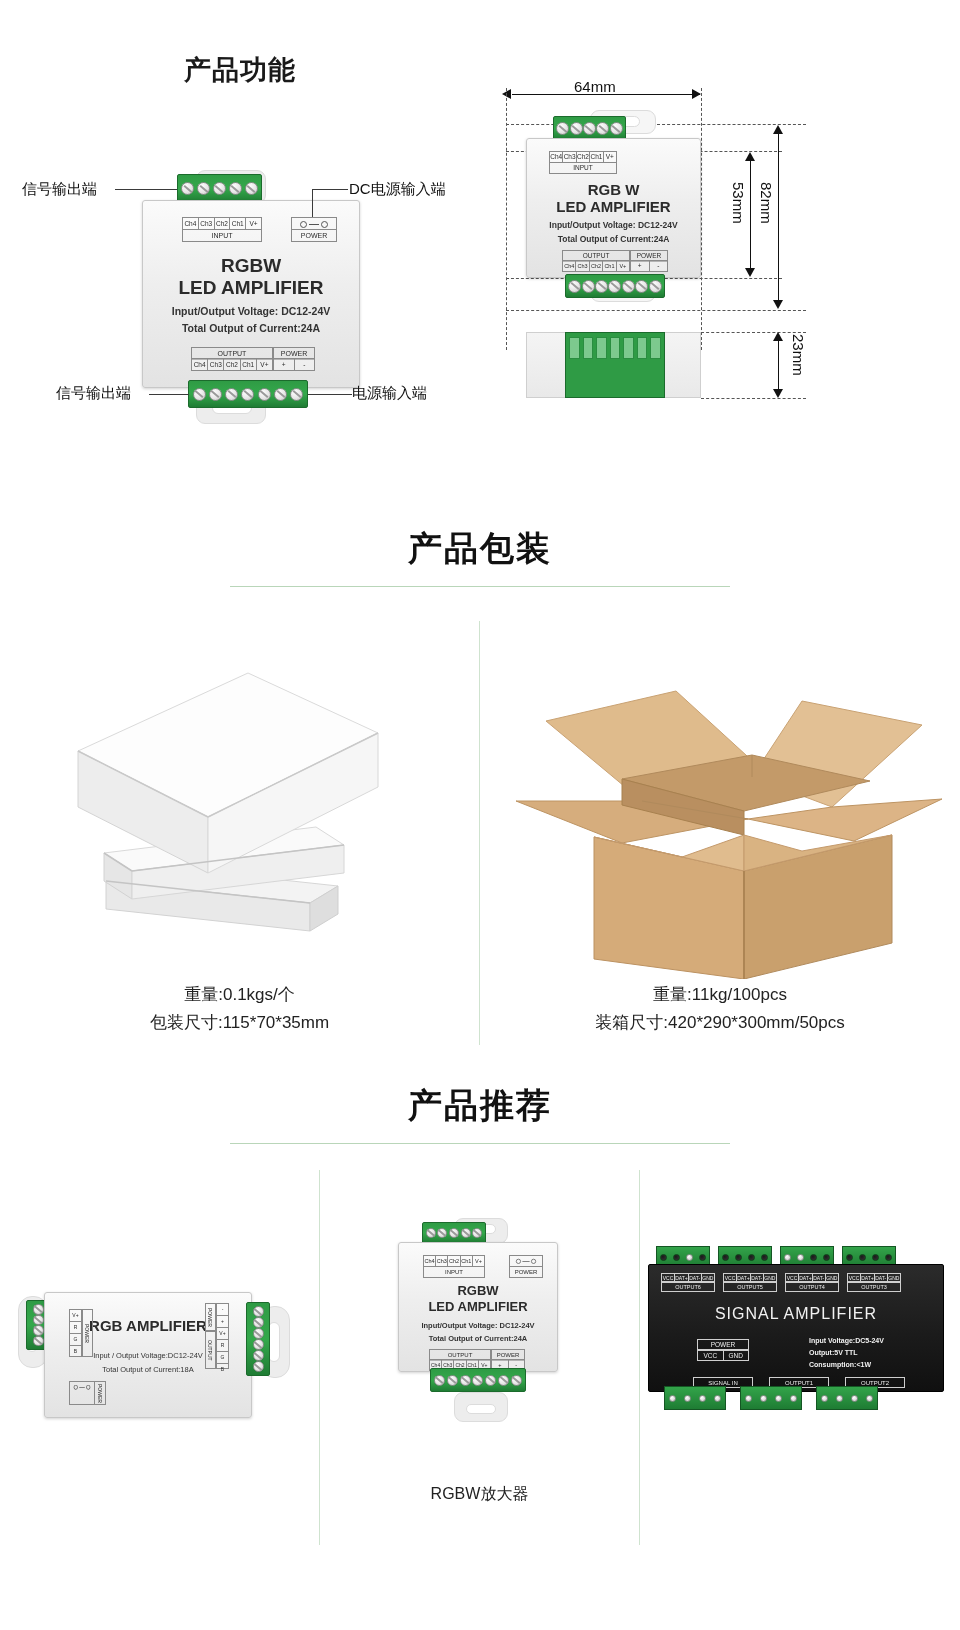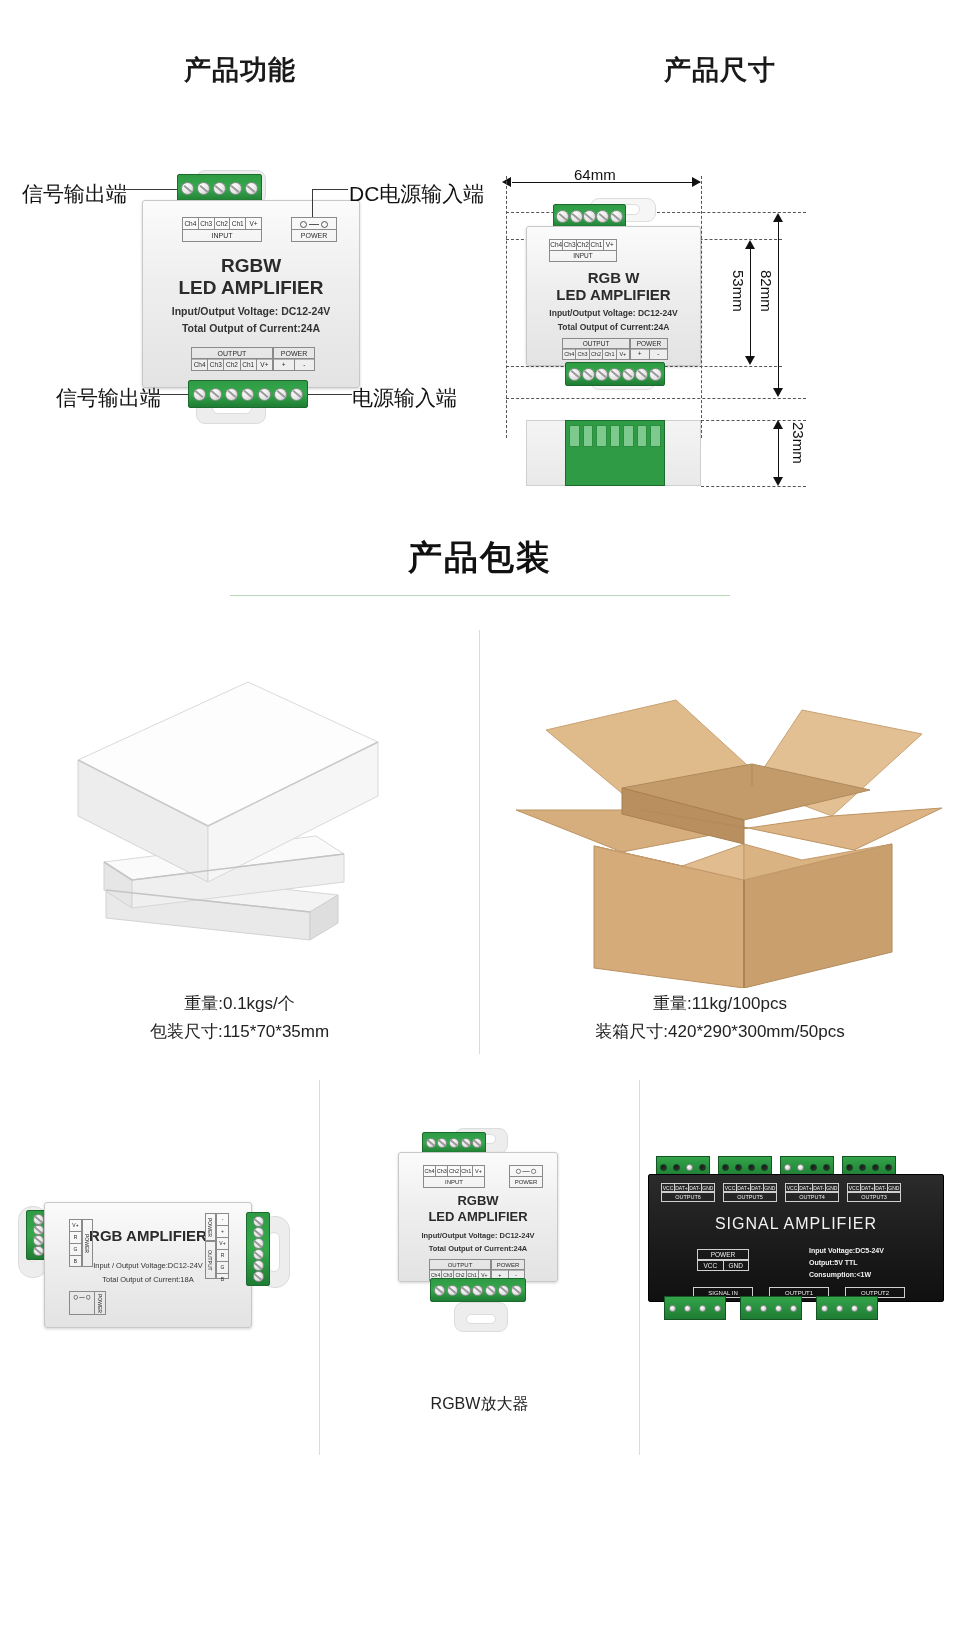--- a/index.html
+++ b/index.html
@@ -128,21 +128,21 @@
     gap: 2px; height: 12px;
   }
   .dc-jack .ring {
     width: 7px; height: 7px; border: 1px solid #555; border-radius: 50%;
   }
   .dc-jack .bar { width: 10px; height: 1px; background: #555; }
 
   
   .callout {
     position: absolute;
-    font-size: 21px;
+    font-size: 15px;
     color: #111;
     white-space: nowrap;
   }
   .lead {
     position: absolute;
     background: #3a3a3a;
   }
 
   
   .dash-h { position: absolute; height: 0; border-top: 1px dashed #555; }
@@ -322,21 +322,20 @@
 
         <div class="callout" style="left:56px; top:266px;">信号输出端</div>
         <div class="lead" style="left:149px; top:276px; width:40px; height:1px;"></div>
 
         <div class="callout" style="left:352px; top:266px;">电源输入端</div>
         <div class="lead" style="left:308px; top:276px; width:44px; height:1px;"></div>
       </div>
     </div>
 
     <div class="top-col">
-      <div class="col-title">产品尺寸</div>
 
       <div class="dim-stage">
 
         <div class="arrow-line-h" style="left:32px; top:70px; width:188px;"></div>
         <div class="ah-left" style="left:22px; top:65px;"></div>
         <div class="ah-right" style="left:212px; top:65px;"></div>
         <div class="dim-text" style="left:94px; top:54px;">64mm</div>
 
         <div class="dash-v" style="left:26px; top:64px; height:262px;"></div>
         <div class="dash-v" style="left:221px; top:64px; height:262px;"></div>
@@ -493,20 +492,26 @@
             <line x1="140" y1="172" x2="246" y2="190" stroke="#b08a5c" stroke-width="1"></line>
             <line x1="250" y1="126" x2="250" y2="148" stroke="#b08a5c" stroke-width="1"></line>
           </svg>
         </div>
       </div>
       <div class="pack-caption">重量:11kg/100pcs</div>
       <div class="pack-caption">装箱尺寸:420*290*300mm/50pcs</div>
     </div>
   </div>
 
+  <div class="heading-block">
+    <div class="section-title">产品推荐</div>
+    <div class="divider-wrap">
+      <div class="divider-line"></div>
+    </div>
+  </div>
 
   <div class="rec-row">
 
     <div class="rec-col b1">
       <div class="rec-stage">
         <div class="mount-tab" style="left:18px; top:126px; width:30px; height:72px; border-radius:14px;"></div>
         <div class="mount-hole" style="left:26px; top:142px; width:12px; height:40px; border-radius:6px;"></div>
         <div class="mount-tab" style="left:260px; top:136px; width:30px; height:72px; border-radius:14px;"></div>
         <div class="mount-hole" style="left:268px; top:152px; width:12px; height:40px; border-radius:6px;"></div>
 

